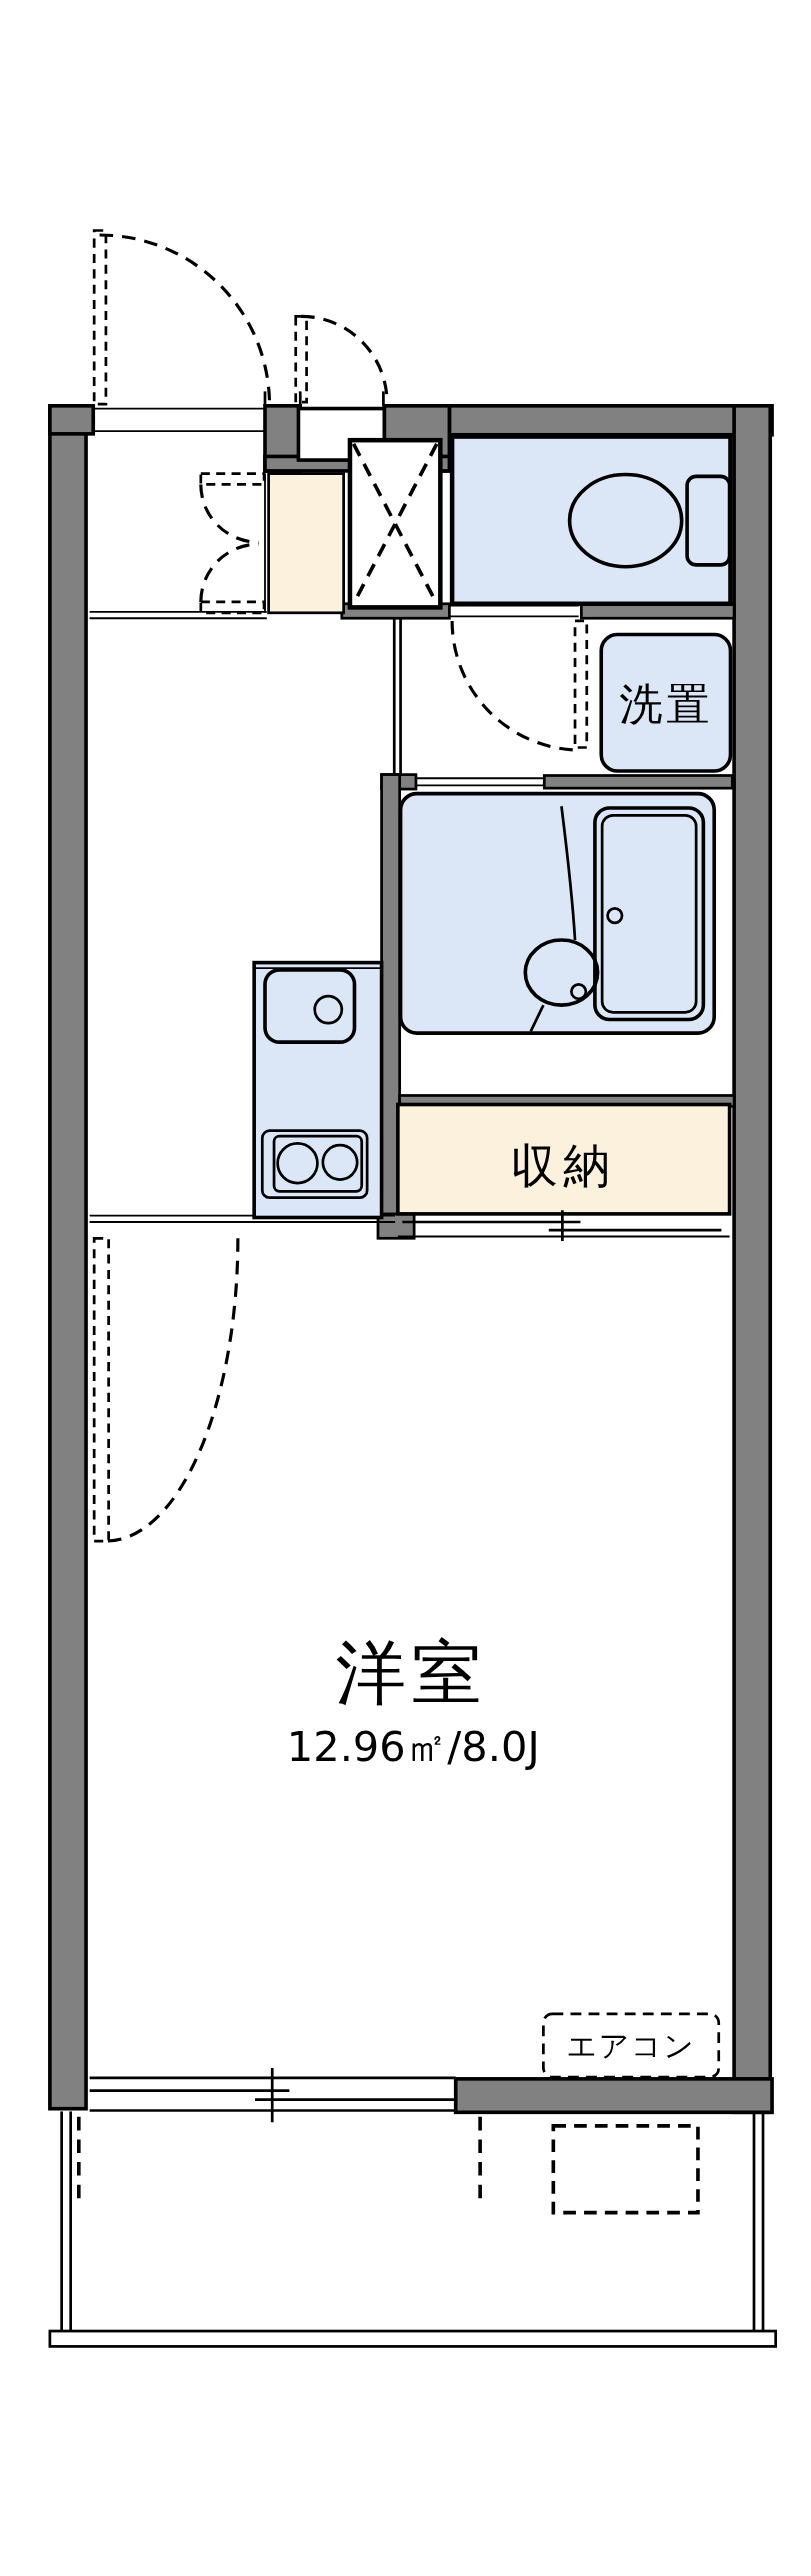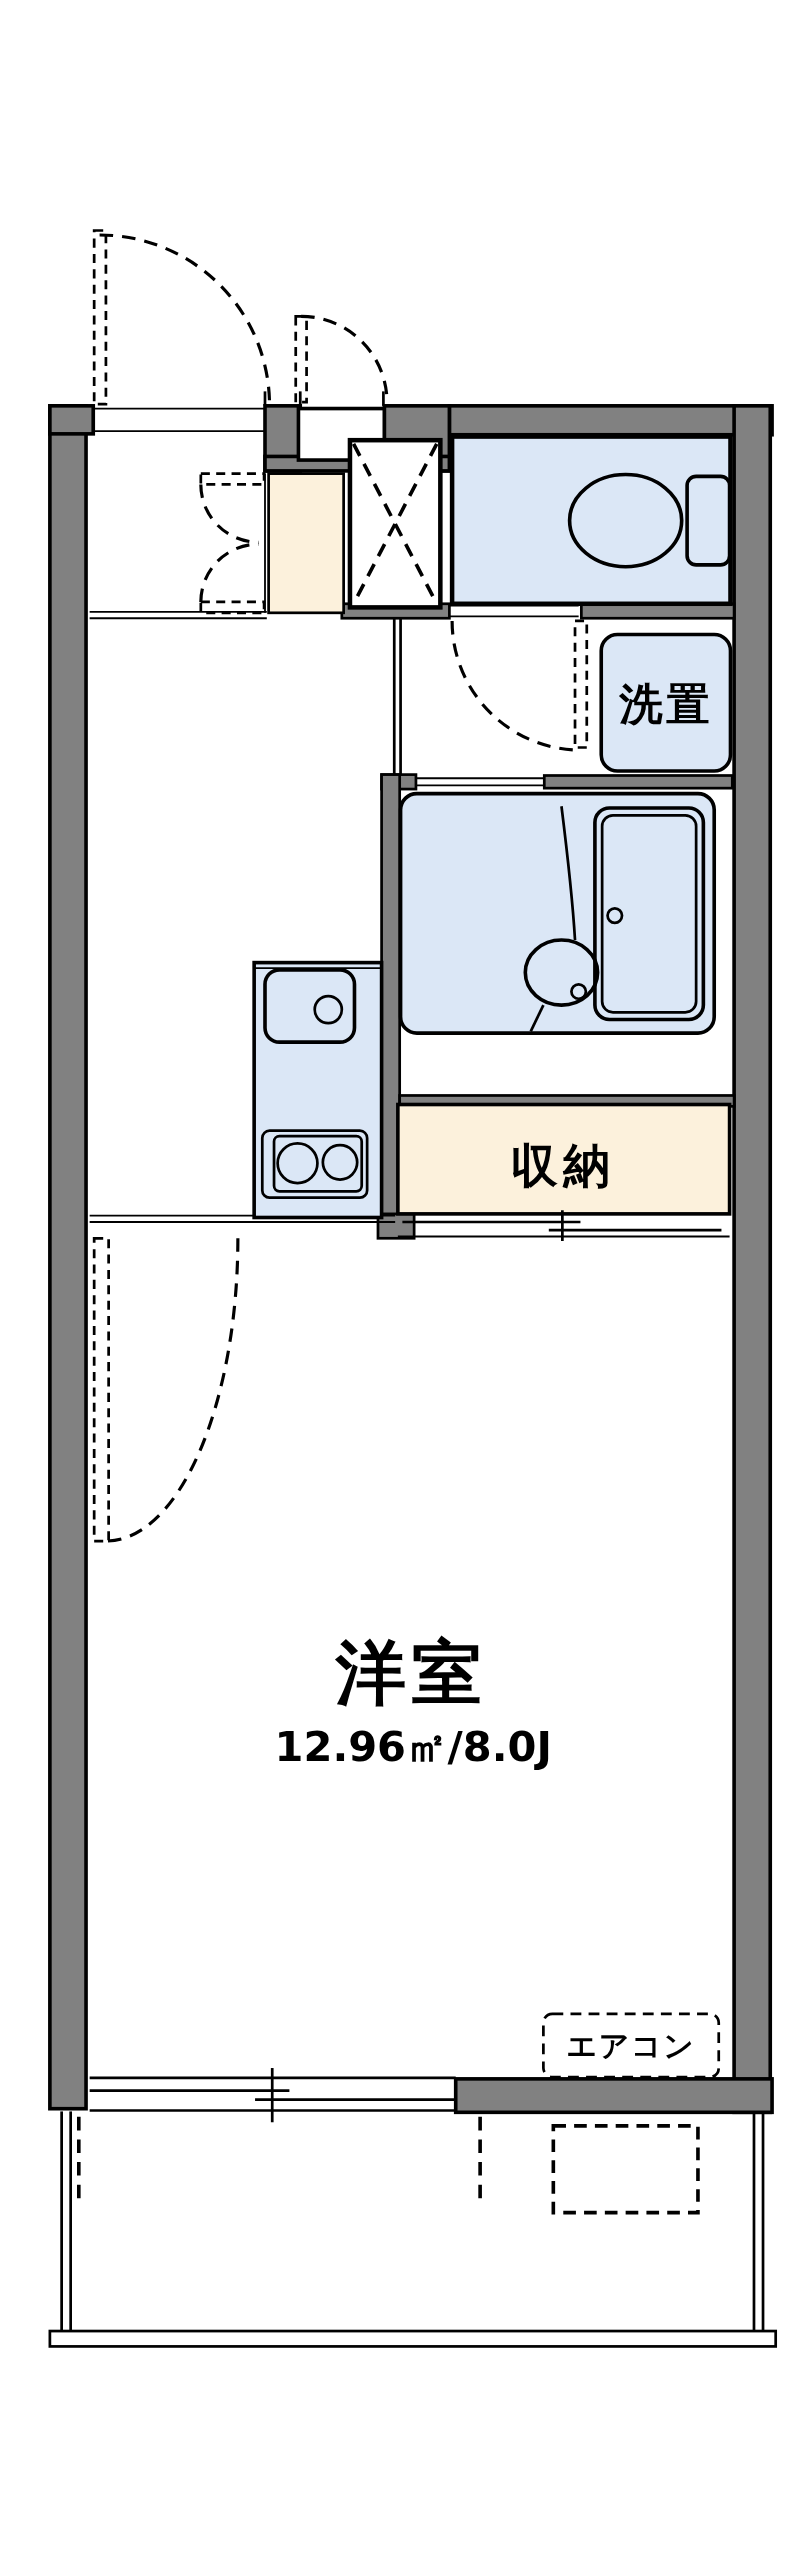--- a/index.html
+++ b/index.html
@@ -1,16 +1,16 @@
 <!DOCTYPE html>
 <html style="--wall: #818181; --fixture-fill: #dbe7f6; --storage-fill: #fcf1dc; --line: #000000; --bg: #ffffff;font-size:14.5px"><head>
 <meta charset="utf-8">
 <style>
   html,body{margin:0;padding:0;background:#fff;}
-  .page{position:relative;width:668px;height:2576px;background:var(--bg,#fff);font-weight:bold;}
+  .page{position:relative;width:668px;height:2576px;background:var(--bg,#fff);}
   svg{display:block;}
   .wall{fill:var(--wall);stroke:var(--line);stroke-width:4;}
   .wall3{fill:var(--wall);stroke:var(--line);stroke-width:3;}
   .whitebox{fill:var(--bg);stroke:var(--line);}
   .blue{fill:var(--fixture-fill);stroke:var(--line);}
   .cream{fill:var(--storage-fill);stroke:var(--line);}
   .ln{stroke:var(--line);fill:none;}
   .w2{stroke-width:2;}.w3{stroke-width:3;}.w4{stroke-width:4;}.w5{stroke-width:5;}
   .dash{stroke:var(--line);fill:none;stroke-width:3.5;stroke-dasharray:15 10;}
   .dash4{stroke:var(--line);fill:none;stroke-width:4;stroke-dasharray:15 10;}

